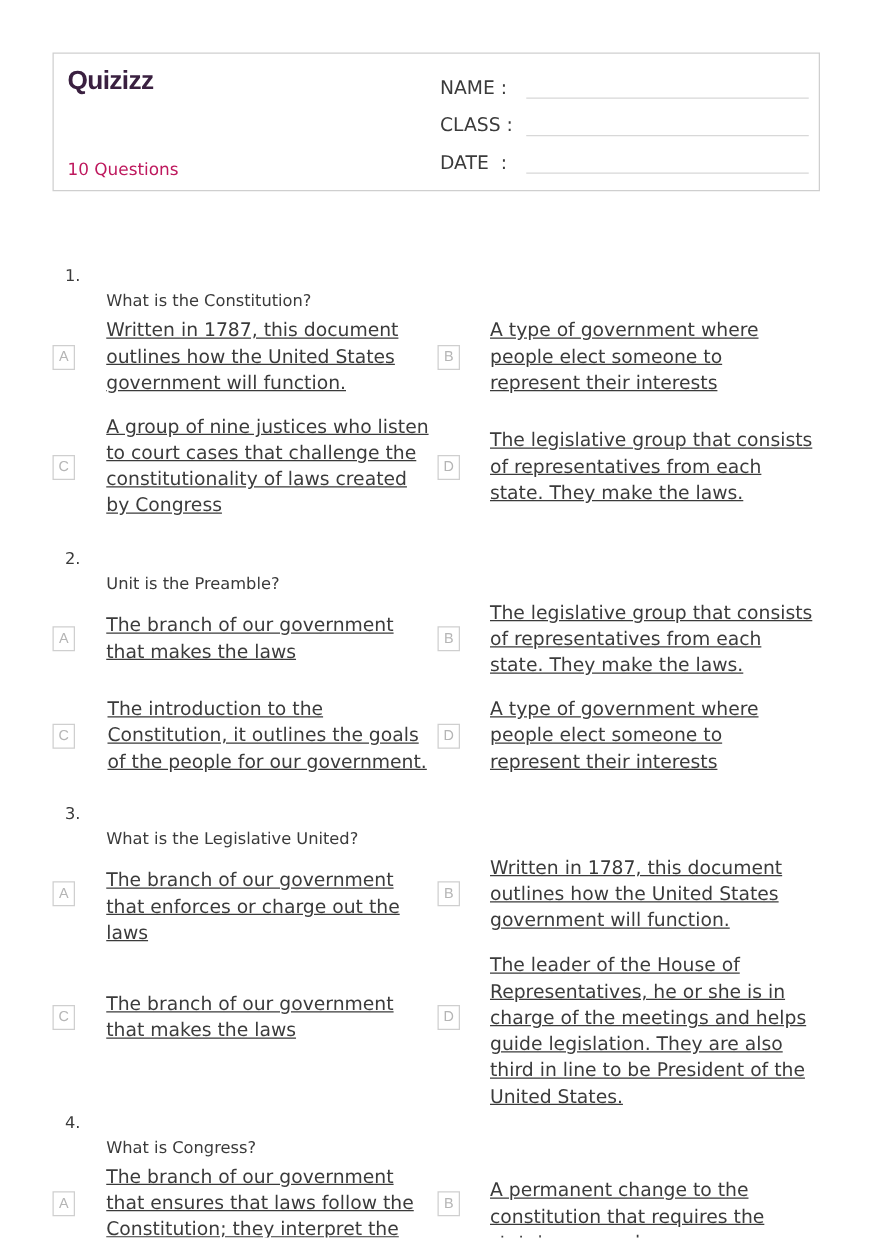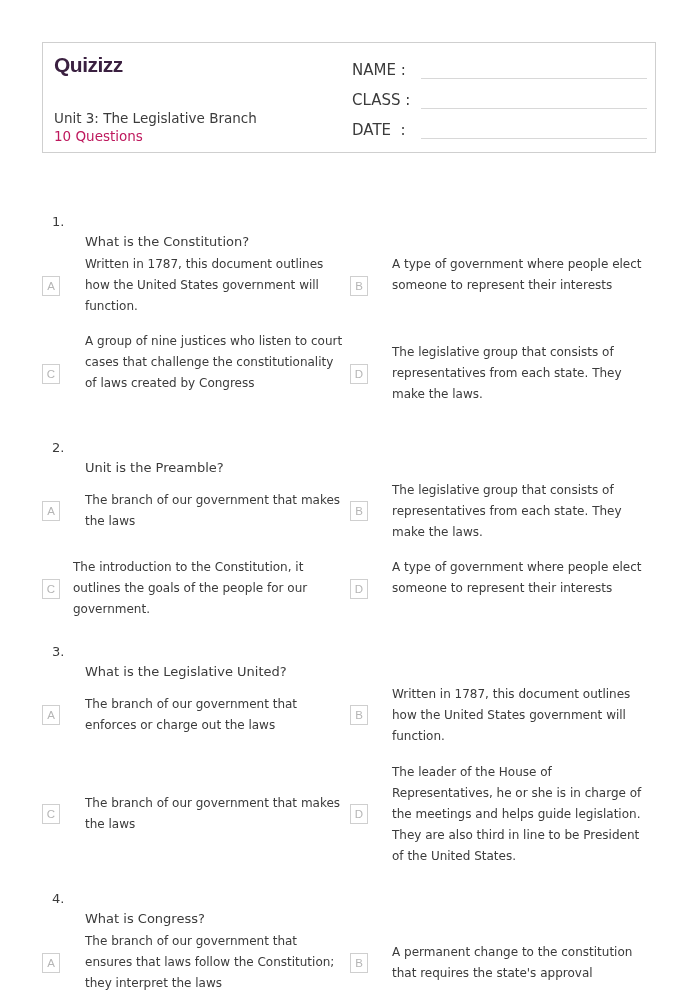--- a/index.html
+++ b/index.html
@@ -26,30 +26,30 @@
     .q-num { position: absolute; left: 52px; }
     .q-text { position: absolute; left: 85px; margin-top: 20px; }
 
     .opt { position: absolute; width: 300px; }
     .opt-letter {
       position: absolute; width: 18px; height: 20px; border: 1px solid #cfcfcf;
       box-sizing: border-box; font-size: 11.5px; color: #b5b5b5;
       text-align: center; line-height: 18px; font-family: "Liberation Sans", sans-serif;
     }
     .opt-text {
-      position: absolute; font-size: 12px; line-height: 21px; color: #3b3b3b;
+      position: absolute; font-size: 15px; line-height: 21px; color: #3b3b3b;
       width: 262px;
+      text-decoration: underline;
     }
   </style>
 </head>
 <body>
 
 <div class="header-box">
   <div class="logo">Quizizz</div>
-  <div class="wk-title">Unit 3: The Legislative Branch</div>
   <div class="wk-count">10 Questions</div>
 
   <div class="field" style="top:18px">NAME :</div>
   <div class="field-line" style="top:35px"></div>
   <div class="field" style="top:48px">CLASS :</div>
   <div class="field-line" style="top:65px"></div>
   <div class="field" style="top:78px; white-space:pre">DATE  :</div>
   <div class="field-line" style="top:95px"></div>
 </div>
 
@@ -81,21 +81,21 @@
 <div class="opt" style="left:42px; top:490px">
   <div class="opt-letter" style="left:0; top:11px">A</div>
   <div class="opt-text" style="left:43px; top:0">The branch of our government that makes the laws</div>
 </div>
 <div class="opt" style="left:350px; top:480px">
   <div class="opt-letter" style="left:0; top:21px">B</div>
   <div class="opt-text" style="left:42px; top:0">The legislative group that consists of representatives from each state. They make the laws.</div>
 </div>
 <div class="opt" style="left:42px; top:557px">
   <div class="opt-letter" style="left:0; top:22px">C</div>
-  <div class="opt-text" style="left:31px; top:0">The introduction to the Constitution, it outlines the goals of the people for our government.</div>
+  <div class="opt-text" style="left:44px; top:0">The introduction to the Constitution, it outlines the goals of the people for our government.</div>
 </div>
 <div class="opt" style="left:350px; top:557px">
   <div class="opt-letter" style="left:0; top:22px">D</div>
   <div class="opt-text" style="left:42px; top:0">A type of government where people elect someone to represent their interests</div>
 </div>
 
 <div class="q-row" style="top:644px">
   <span class="q-num">3.</span>
   <span class="q-text">What is the Legislative United?</span>
 </div>

